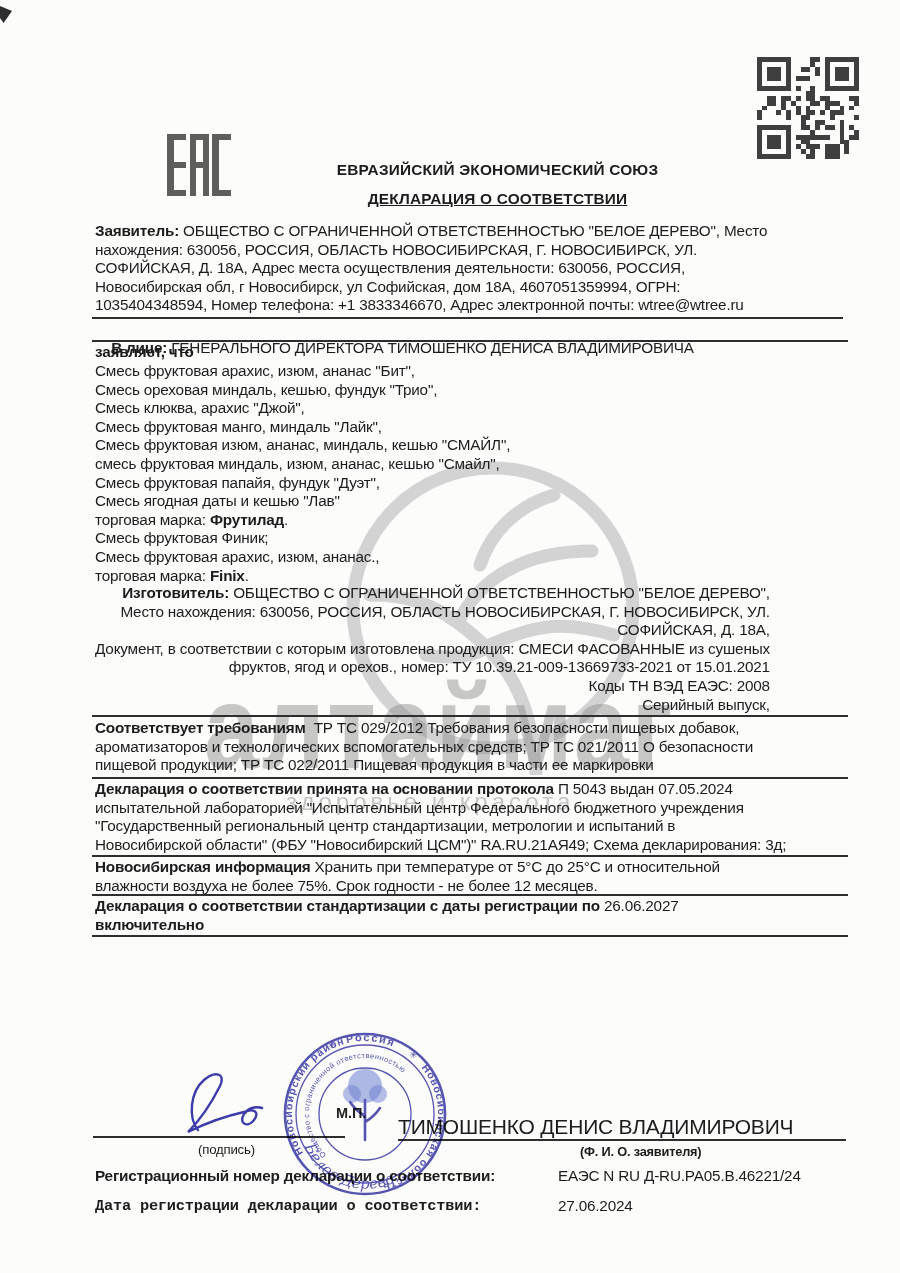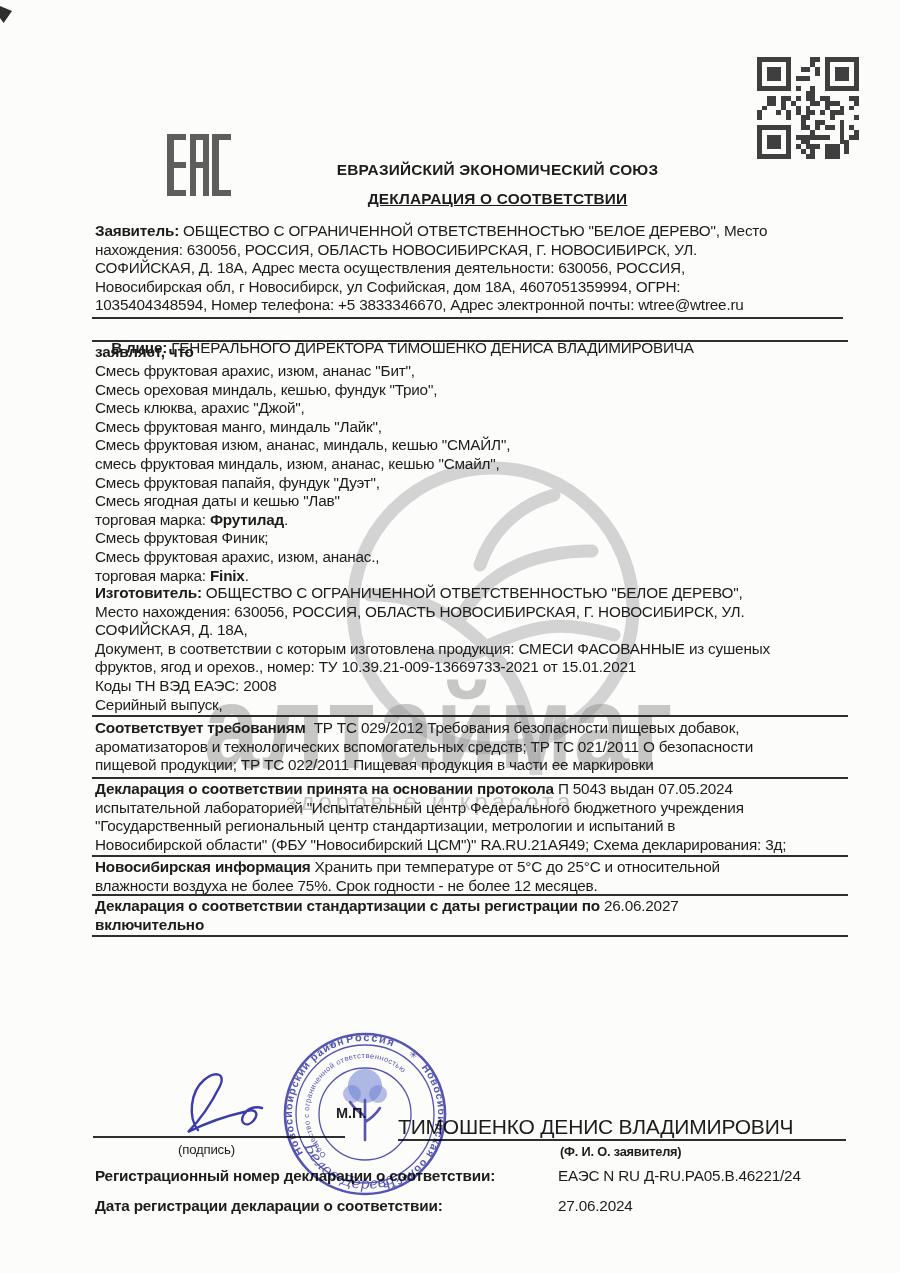--- a/index.html
+++ b/index.html
@@ -3,21 +3,21 @@
 <meta charset="utf-8">
 <style>
   html,body{margin:0;padding:0;background:#e9e9e9;}
   #page{position:relative;width:900px;height:1273px;background:#fcfcfb;overflow:hidden;
         font-family:"Liberation Sans",sans-serif;color:#1c1c1c;}
   .abs{position:absolute;}
   .line{white-space:pre;font-size:15.3px;line-height:18.6px;letter-spacing:-0.2px;}
   .b{font-weight:700;}
   .rule{position:absolute;height:1.6px;background:#2e2e2e;}
   .title{font-weight:700;font-size:15.4px;letter-spacing:0.2px;text-align:center;}
-  .caption{font-size:13.2px;letter-spacing:-0.2px;}
+  .caption{font-size:13.2px;letter-spacing:-0.2px;margin-left:20px;}
   .wm-word{position:absolute;font-weight:700;color:rgba(145,145,145,0.50);
            font-size:118px;letter-spacing:3px;transform:scaleX(0.84);transform-origin:left top;
            line-height:1;z-index:0;}
   .wm-sub{position:absolute;color:rgba(150,150,150,0.55);font-size:24px;letter-spacing:4px;z-index:0;}
   .content{z-index:2;}
   .overlay{z-index:3;mix-blend-mode:multiply;}
   .footrow{font-size:15.3px;letter-spacing:-0.2px;white-space:pre;}
 </style>
 </head>
 <body>
@@ -177,21 +177,21 @@
   </svg>
 
   <div class="abs content title" style="left:95px;top:161px;width:805px;">ЕВРАЗИЙСКИЙ ЭКОНОМИЧЕСКИЙ СОЮЗ</div>
   <div class="abs content title" style="left:95px;top:190px;width:805px;text-decoration:underline;">ДЕКЛАРАЦИЯ О СООТВЕТСТВИИ</div>
 
   <div class="abs content" style="left:95px;top:222px;">
     <div class="line"><span class="b">Заявитель:</span><span> ОБЩЕСТВО С ОГРАНИЧЕННОЙ ОТВЕТСТВЕННОСТЬЮ "БЕЛОЕ ДЕРЕВО", Место</span></div>
     <div class="line">нахождения: 630056, РОССИЯ, ОБЛАСТЬ НОВОСИБИРСКАЯ, Г. НОВОСИБИРСК, УЛ.</div>
     <div class="line">СОФИЙСКАЯ, Д. 18А, Адрес места осуществления деятельности: 630056, РОССИЯ,</div>
     <div class="line">Новосибирская обл, г Новосибирск, ул Софийская, дом 18А, 4607051359994, ОГРН:</div>
-    <div class="line">1035404348594, Номер телефона: +5 3833346670, Адрес электронной почты: wtree@wtree.ru</div>
+    <div class="line">1035404348594, Номер телефона: +1 3833346670, Адрес электронной почты: wtree@wtree.ru</div>
   </div>
   <div class="rule" style="left:92px;top:317px;width:751px;"></div>
 
   <div class="abs content line" style="left:95px;top:320px;">
     <span class="b">В лице:</span><span> ГЕНЕРАЛЬНОГО ДИРЕКТОРА ТИМОШЕНКО ДЕНИСА ВЛАДИМИРОВИЧА</span>
   </div>
   <div class="rule" style="left:92px;top:340px;width:756px;"></div>
 
   <div class="abs content line b" style="left:95px;top:343px;">заявляет, что</div>
 
@@ -203,21 +203,21 @@
     <div class="line">Смесь фруктовая изюм, ананас, миндаль, кешью "СМАЙЛ",</div>
     <div class="line">смесь фруктовая миндаль, изюм, ананас, кешью "Смайл",</div>
     <div class="line">Смесь фруктовая папайя, фундук "Дуэт",</div>
     <div class="line">Смесь ягодная даты и кешью "Лав"</div>
     <div class="line"><span>торговая марка: </span><span class="b">Фрутилад</span><span>.</span></div>
     <div class="line">Смесь фруктовая Финик;</div>
     <div class="line">Смесь фруктовая арахис, изюм, ананас.,</div>
     <div class="line"><span>торговая марка: </span><span class="b">Finix</span><span>.</span></div>
   </div>
 
-  <div class="abs content" style="left:95px;top:584px;">
+  <div class="abs content" style="left:95px;top:584px;text-align:right;">
     <div class="line"><span class="b">Изготовитель:</span><span> ОБЩЕСТВО С ОГРАНИЧЕННОЙ ОТВЕТСТВЕННОСТЬЮ "БЕЛОЕ ДЕРЕВО",</span></div>
     <div class="line">Место нахождения: 630056, РОССИЯ, ОБЛАСТЬ НОВОСИБИРСКАЯ, Г. НОВОСИБИРСК, УЛ.</div>
     <div class="line">СОФИЙСКАЯ, Д. 18А,</div>
     <div class="line">Документ, в соответствии с которым изготовлена продукция: СМЕСИ ФАСОВАННЫЕ из сушеных</div>
     <div class="line">фруктов, ягод и орехов., номер: ТУ 10.39.21-009-13669733-2021 от 15.01.2021</div>
     <div class="line">Коды ТН ВЭД ЕАЭС: 2008</div>
     <div class="line">Серийный выпуск,</div>
   </div>
   <div class="rule" style="left:92px;top:715px;width:756px;"></div>
 
@@ -300,16 +300,16 @@
       <circle cx="89" cy="62" r="17" fill="#5a6fd0" opacity="0.55"></circle>
       <circle cx="76" cy="70" r="9" fill="#5a6fd0" opacity="0.5"></circle>
       <circle cx="102" cy="70" r="9" fill="#5a6fd0" opacity="0.5"></circle>
       <path d="M89,76 L89,116 M89,92 C82,88 78,84 74,78 M89,98 C96,94 100,90 104,84" stroke="#3d3daa" stroke-width="2.6" fill="none" stroke-linecap="round"></path>
     </g>
   </svg>
   <div class="abs content b" style="left:336px;top:1105px;font-size:14.5px;color:#222;">М.П.</div>
 
   <div class="abs content footrow b" style="left:95px;top:1167px;">Регистрационный номер декларации о соответствии:</div>
   <div class="abs content footrow" style="left:558px;top:1167px;">ЕАЭС N RU Д-RU.РА05.В.46221/24</div>
-  <div class="abs content footrow b" style="left:95px;top:1197px;">Дата регистрации декларации о соответствии:</div>
+  <div class="abs content footrow b" style="left:95px;top:1197px;font-family:Liberation Mono, monospace;">Дата регистрации декларации о соответствии:</div>
   <div class="abs content footrow" style="left:558px;top:1197px;">27.06.2024</div>
 
 </div>
 
 </body></html>

